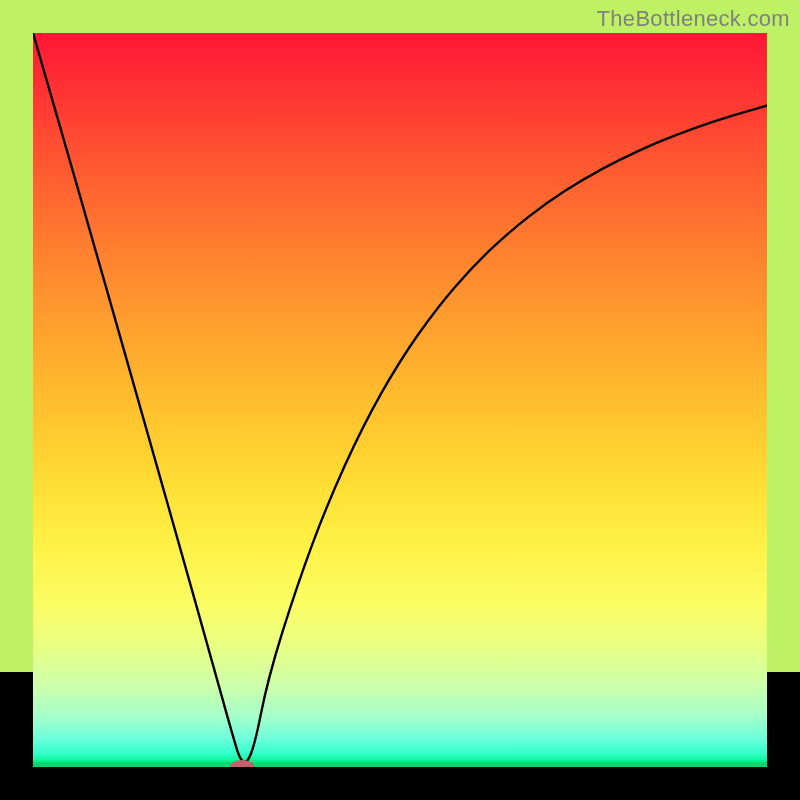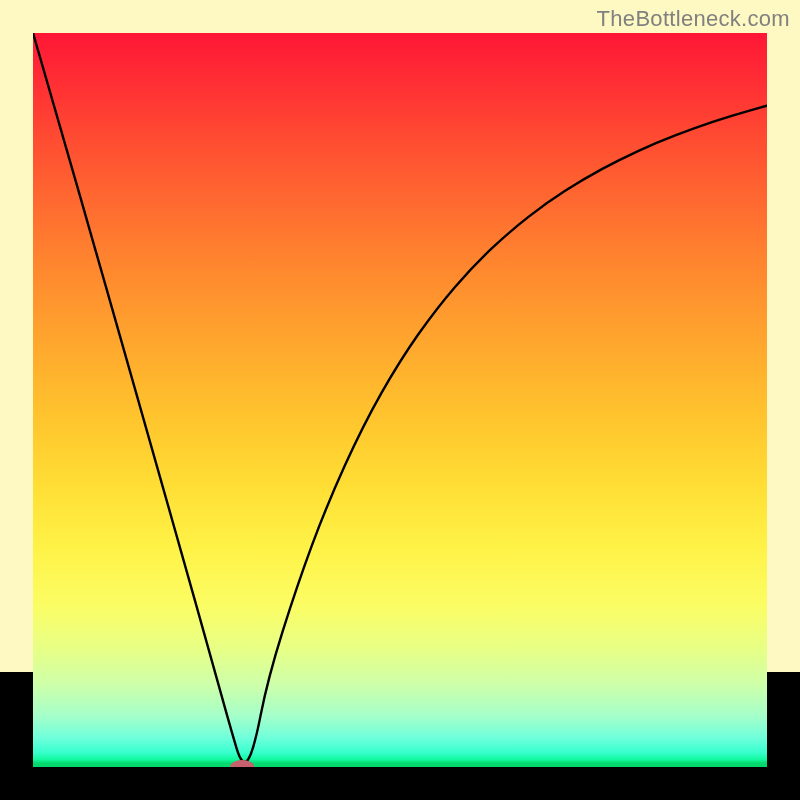--- a/index.html
+++ b/index.html
@@ -8,21 +8,21 @@
     width: 800px;
     height: 800px;
     overflow: hidden;
     background: #000;
     font-family: Arial, Helvetica, sans-serif;
   }
   .frame {
     position: relative;
     width: 800px;
     height: 672px;
-    background: #fef9c3;
+    background: #bef264;
   }
   .plot {
     position: absolute;
     left: 33px;
     top: 33px;
     width: 734px;
     height: 734px;
     background: linear-gradient(
       to bottom,
       #ff1736 0%,

